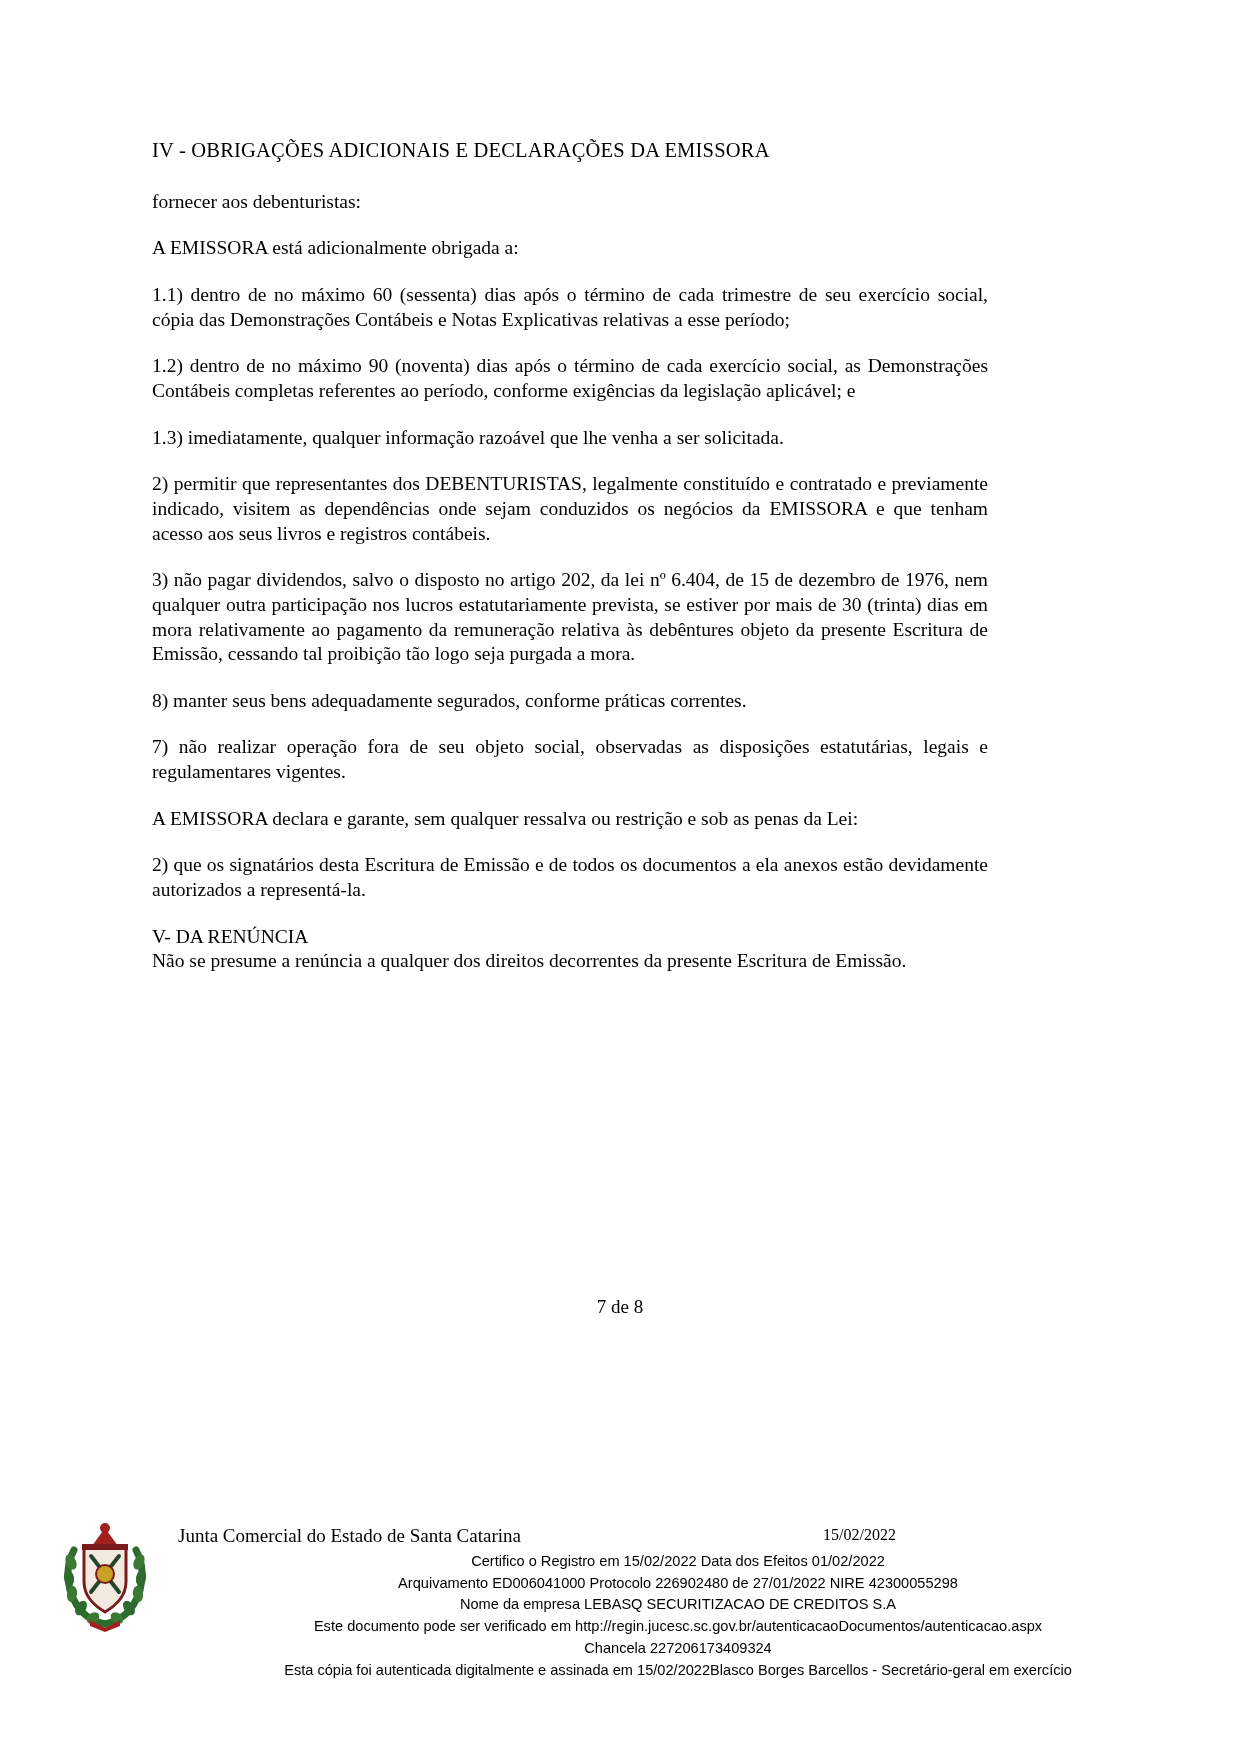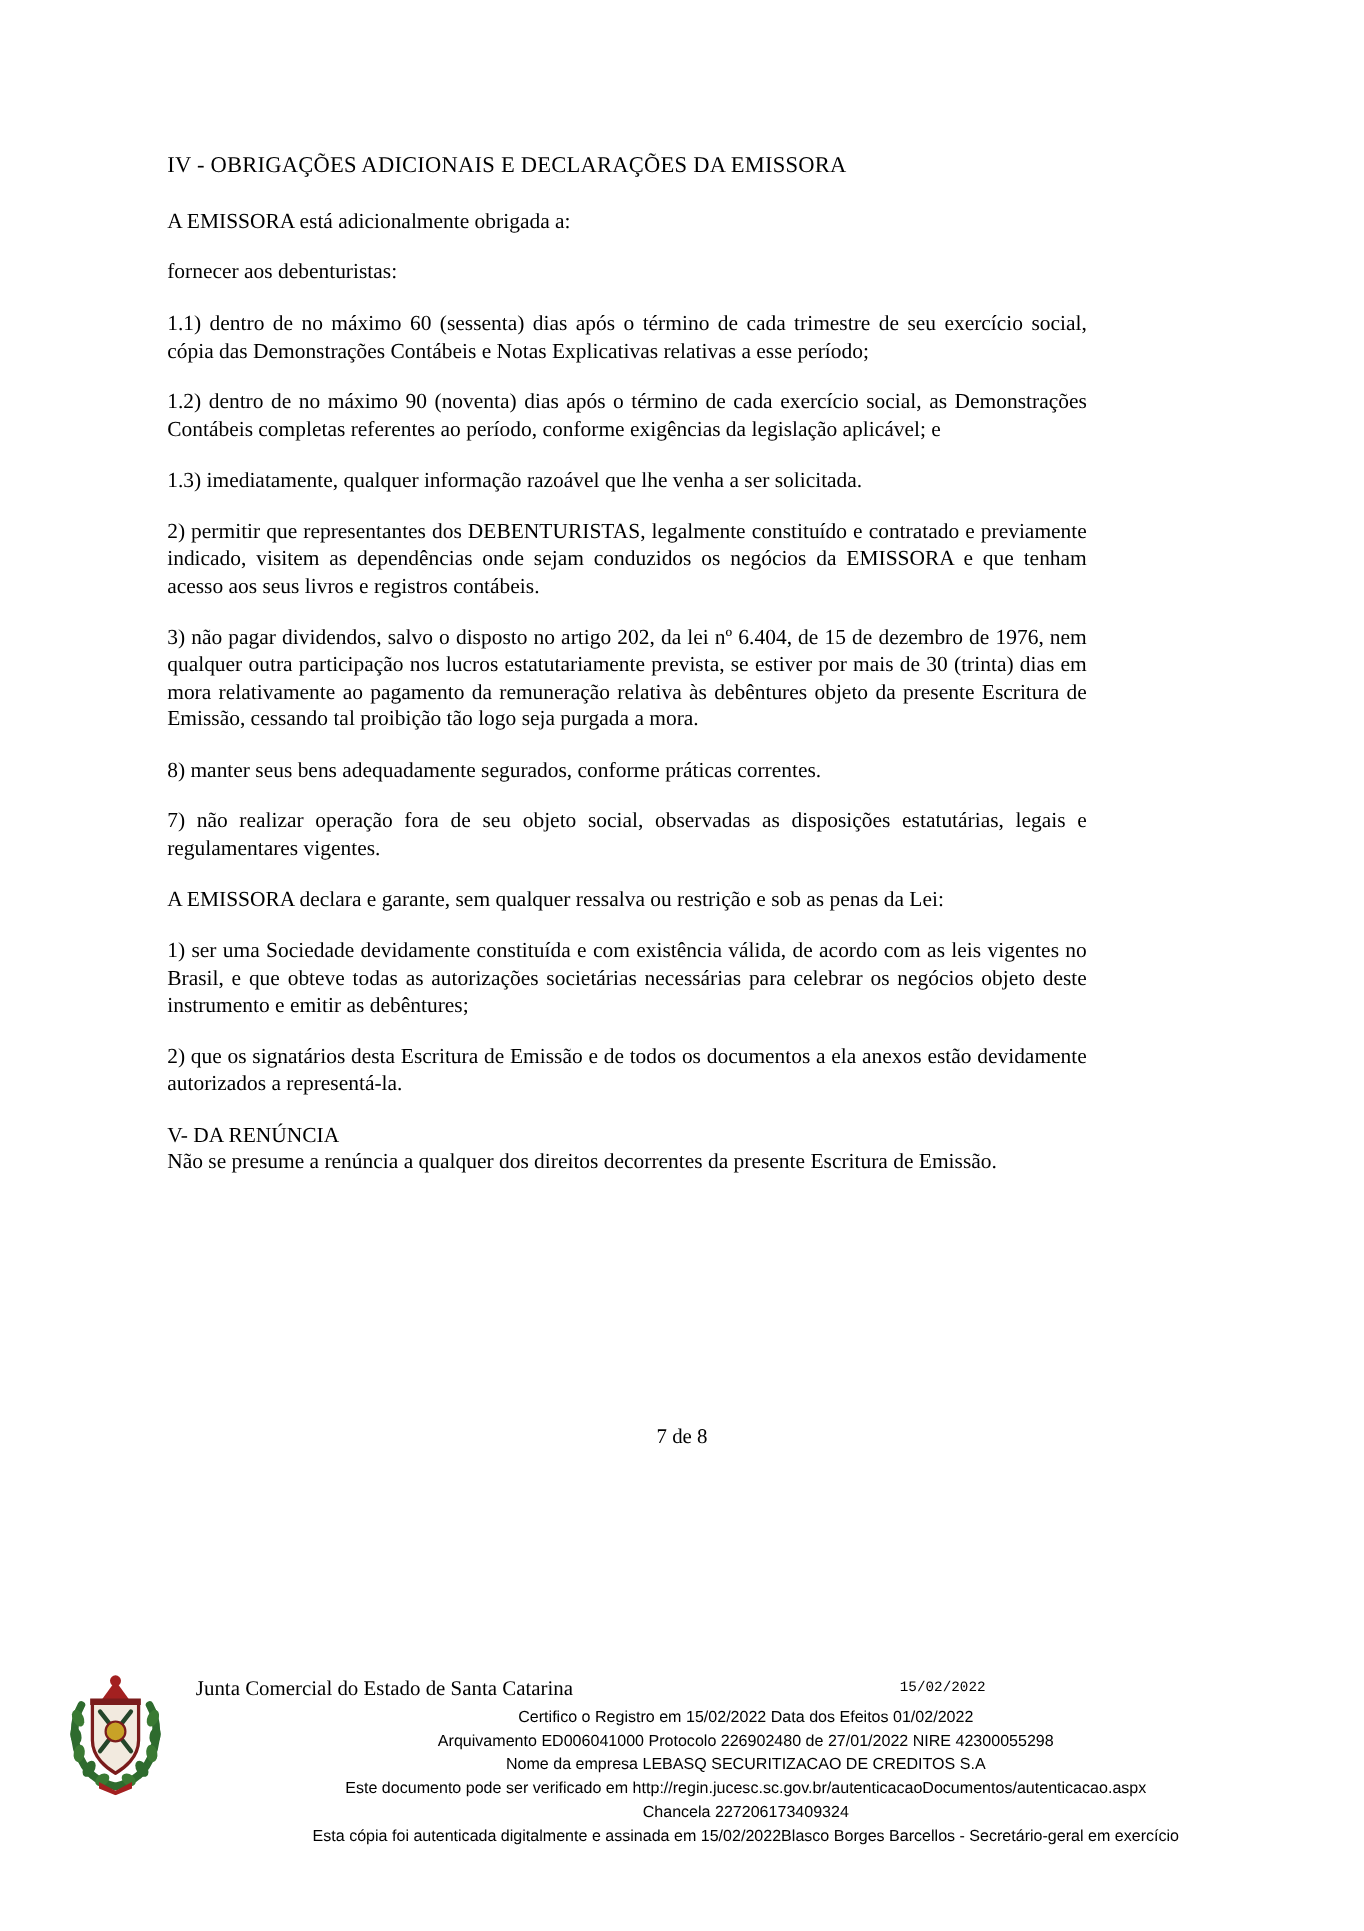--- a/index.html
+++ b/index.html
@@ -87,57 +87,56 @@
     line-height: 1.5;
     margin: 0;
     white-space: nowrap;
     font-family: "Liberation Sans", "DejaVu Sans", sans-serif;
     text-align: center;
   }
   .f-date {
     position: absolute;
     right: 282px;
     top: 2px;
-    font-size: 13px;
-    font-family: Liberation Mono, monospace;
+    font-size: 16px;
+    font-family: Liberation Serif, serif;
   }
   .f-head-row { position: relative; }
 </style>
 </head>
 <body>
 
 <div class="page">
 
   <div class="body-col">
 
     <div class="heading">IV - OBRIGAÇÕES ADICIONAIS E DECLARAÇÕES DA EMISSORA</div>
 
+    <p class="para nojust">fornecer aos debenturistas:</p>
+
     <p class="para nojust">A EMISSORA está adicionalmente obrigada a:</p>
-
-    <p class="para nojust">fornecer aos debenturistas:</p>
 
     <p class="para">1.1) dentro de no máximo 60 (sessenta) dias após o término de cada trimestre de seu exercício social, cópia das Demonstrações Contábeis e Notas Explicativas relativas a esse período;</p>
 
     <p class="para">1.2) dentro de no máximo 90 (noventa) dias após o término de cada exercício social, as Demonstrações Contábeis completas referentes ao período, conforme exigências da legislação aplicável; e</p>
 
     <p class="para nojust gap-lg">1.3)  imediatamente, qualquer informação razoável que lhe venha a ser solicitada.</p>
 
     <p class="para">2) permitir que representantes dos DEBENTURISTAS, legalmente constituído e contratado e previamente indicado, visitem as dependências onde sejam conduzidos os negócios da EMISSORA e que tenham acesso aos seus livros e registros contábeis.</p>
 
     <p class="para">3) não pagar dividendos, salvo o disposto no artigo 202, da lei nº 6.404, de 15 de dezembro de 1976, nem qualquer outra participação nos lucros estatutariamente prevista, se estiver por mais de 30 (trinta) dias em mora relativamente ao pagamento da remuneração relativa às debêntures objeto da presente Escritura de Emissão, cessando tal proibição tão logo seja purgada a mora.</p>
 
 
 
     <p class="para nojust">8) manter seus bens adequadamente segurados, conforme práticas correntes.</p>
 
     <p class="para">7) não realizar operação fora de seu objeto social, observadas as disposições estatutárias, legais e regulamentares vigentes.</p>
 
     <p class="para nojust">A EMISSORA declara e garante, sem qualquer ressalva ou restrição e sob as penas da Lei:</p>
 
-    <p class="para">1) ser uma Sociedade devidamente constituída e com existência válida, de acordo com as leis vigentes no Brasil, e que obteve todas as autorizações societárias necessárias para celebrar os negócios objeto deste instrumento e emitir as debêntures;</p>
 
     <p class="para">2) que os signatários desta Escritura de Emissão e de todos os documentos a ela anexos estão devidamente autorizados a representá-la.</p>
 
     <div class="section-head">V- DA RENÚNCIA</div>
     <p class="para">Não se presume a renúncia a qualquer dos direitos decorrentes da presente Escritura de Emissão.</p>
 
   </div>
 
   <div class="pagenum">7 de 8</div>
 

